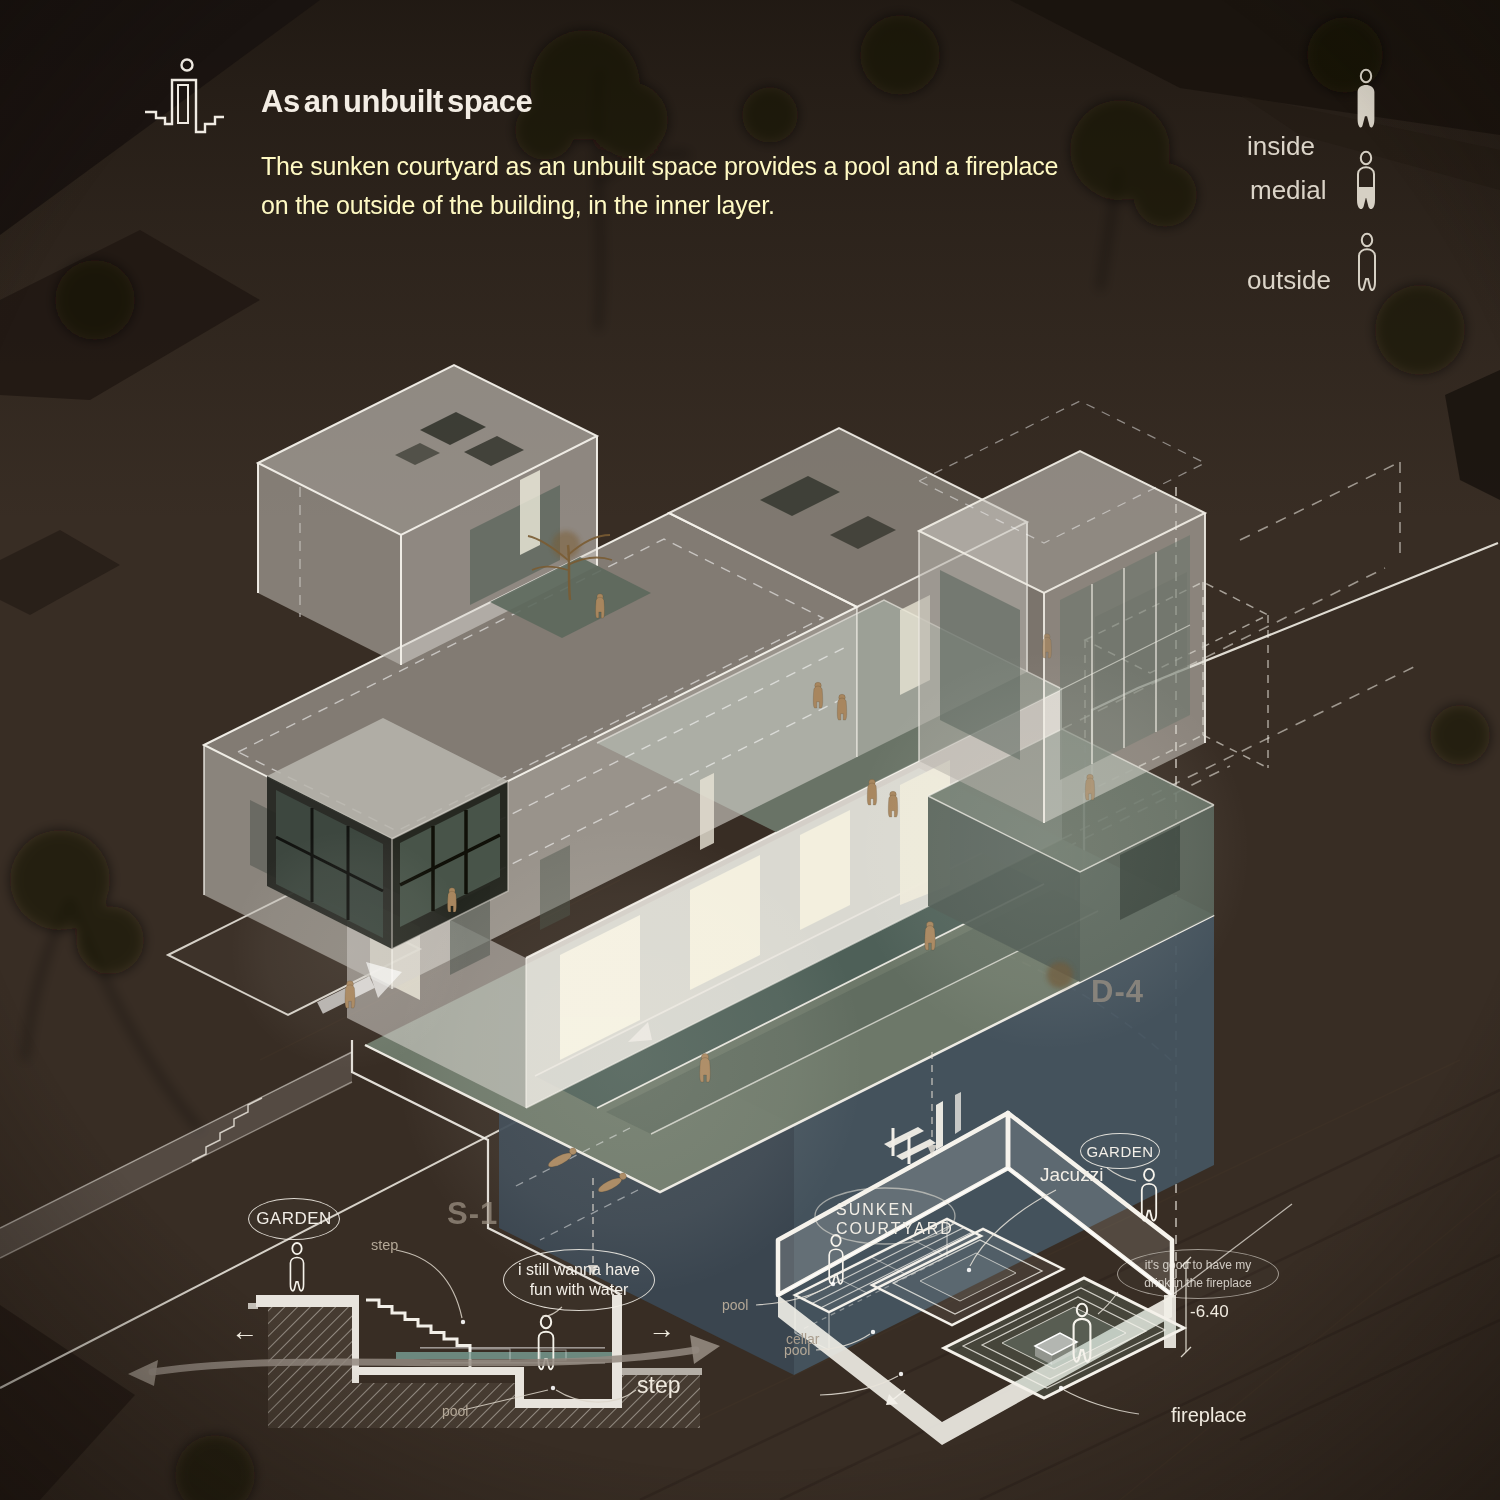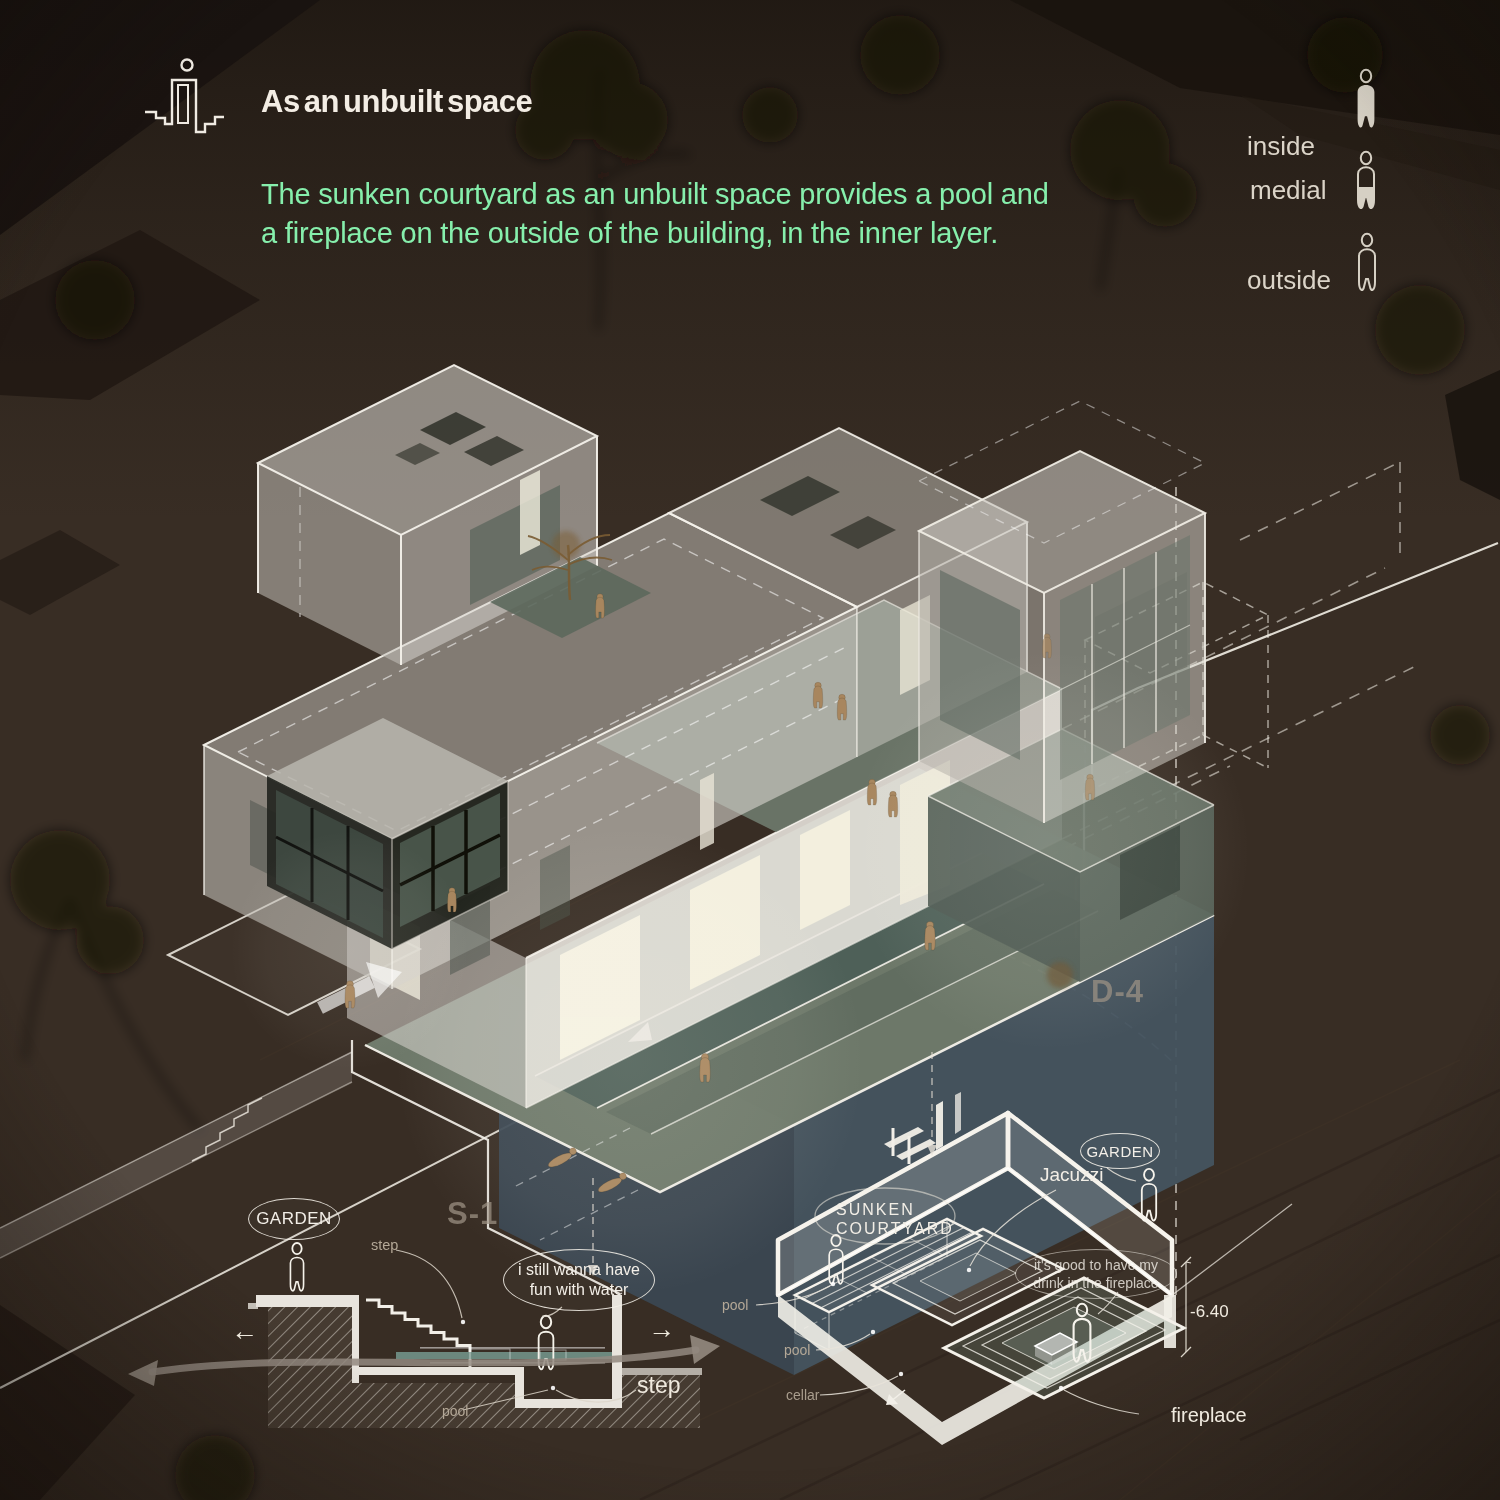--- a/index.html
+++ b/index.html
@@ -1,21 +1,21 @@
 <!DOCTYPE html>
 <html><head>
 <meta charset="utf-8">
 <style>
   html,body{margin:0;padding:0;background:#241c16;}
   #board{position:relative;width:1500px;height:1500px;overflow:hidden;
          background:#382d24;font-family:"Liberation Sans",sans-serif;}
   #scene{position:absolute;left:0;top:0;width:1500px;height:1500px;}
   .lbl{position:absolute;color:#efe9df;white-space:nowrap;}
   .title{font-size:31px;font-weight:bold;color:#f3ede4;letter-spacing:-0.5px;word-spacing:-4px;}
-  .desc{font-size:29px;line-height:38.5px;color:#86efac;white-space:normal;width:800px;letter-spacing:-0.2px;margin-top:28px;}
+  .desc{font-size:25px;line-height:38.5px;color:#fef9c3;white-space:normal;width:800px;letter-spacing:-0.2px;}
   .legend-lbl{font-size:26px;color:#dbd4c8;}
   .marker{font-size:31px;font-weight:bold;color:rgba(158,147,133,0.72);letter-spacing:1px;}
   .bubble{position:absolute;border:1.6px solid rgba(244,240,232,0.88);border-radius:50%;
           display:flex;flex-direction:column;align-items:center;justify-content:center;
           text-align:left;color:#f3efe8;background:rgba(255,255,255,0.02);}
   .small-note{font-size:14px;color:#b4a897;}
   .white-note{font-size:20px;color:#f0eadf;}
   .arrow-glyph{font-size:27px;color:#efeade;}
   .sunken-lines{font-size:16px;letter-spacing:2px;line-height:19px;color:#f2eee6;white-space:nowrap;}
 </style>
@@ -488,23 +488,23 @@
 <div class="lbl small-note" style="left:442px;top:1403px;">pool</div>
 
 <div class="bubble" style="left:1080px;top:1133px;width:78px;height:34px;font-size:15px;letter-spacing:0.5px;">
   <span>GARDEN</span>
 </div>
 <div class="lbl" style="left:1040px;top:1164px;font-size:19px;color:#f2eee6;">Jacuzzi</div>
 <div class="lbl sunken-lines" style="left:836px;top:1200px;">
   <div>SUNKEN</div>
   <div>COURTYARD</div>
 </div>
-<div class="bubble" style="left:1015px;top:1249px;width:160px;height:48px;font-size:14px;line-height:18.5px;border-color:rgba(244,240,232,0.55);color:rgba(243,239,231,0.8);">
+<div class="bubble" style="left:1117px;top:1249px;width:160px;height:48px;font-size:12px;line-height:18.5px;border-color:rgba(244,240,232,0.55);color:rgba(243,239,231,0.8);">
   <span>it's good to have my</span>
   <span>drink in the fireplace</span>
 </div>
 <div class="lbl" style="left:1190px;top:1302px;font-size:17px;color:#f0eadf;">-6.40</div>
 <div class="lbl white-note" style="left:1140px;top:1404px;margin-left:31px;">fireplace</div>
 <div class="lbl small-note" style="left:722px;top:1297px;">pool</div>
 <div class="lbl small-note" style="left:784px;top:1342px;">pool</div>
-<div class="lbl small-note" style="left:786px;top:1387px;color:#a99d8d;">cellar</div>
+<div class="lbl small-note" style="left:786px;top:1331px;color:#a99d8d;">cellar</div>
 
 </div>
 
 </body></html>

